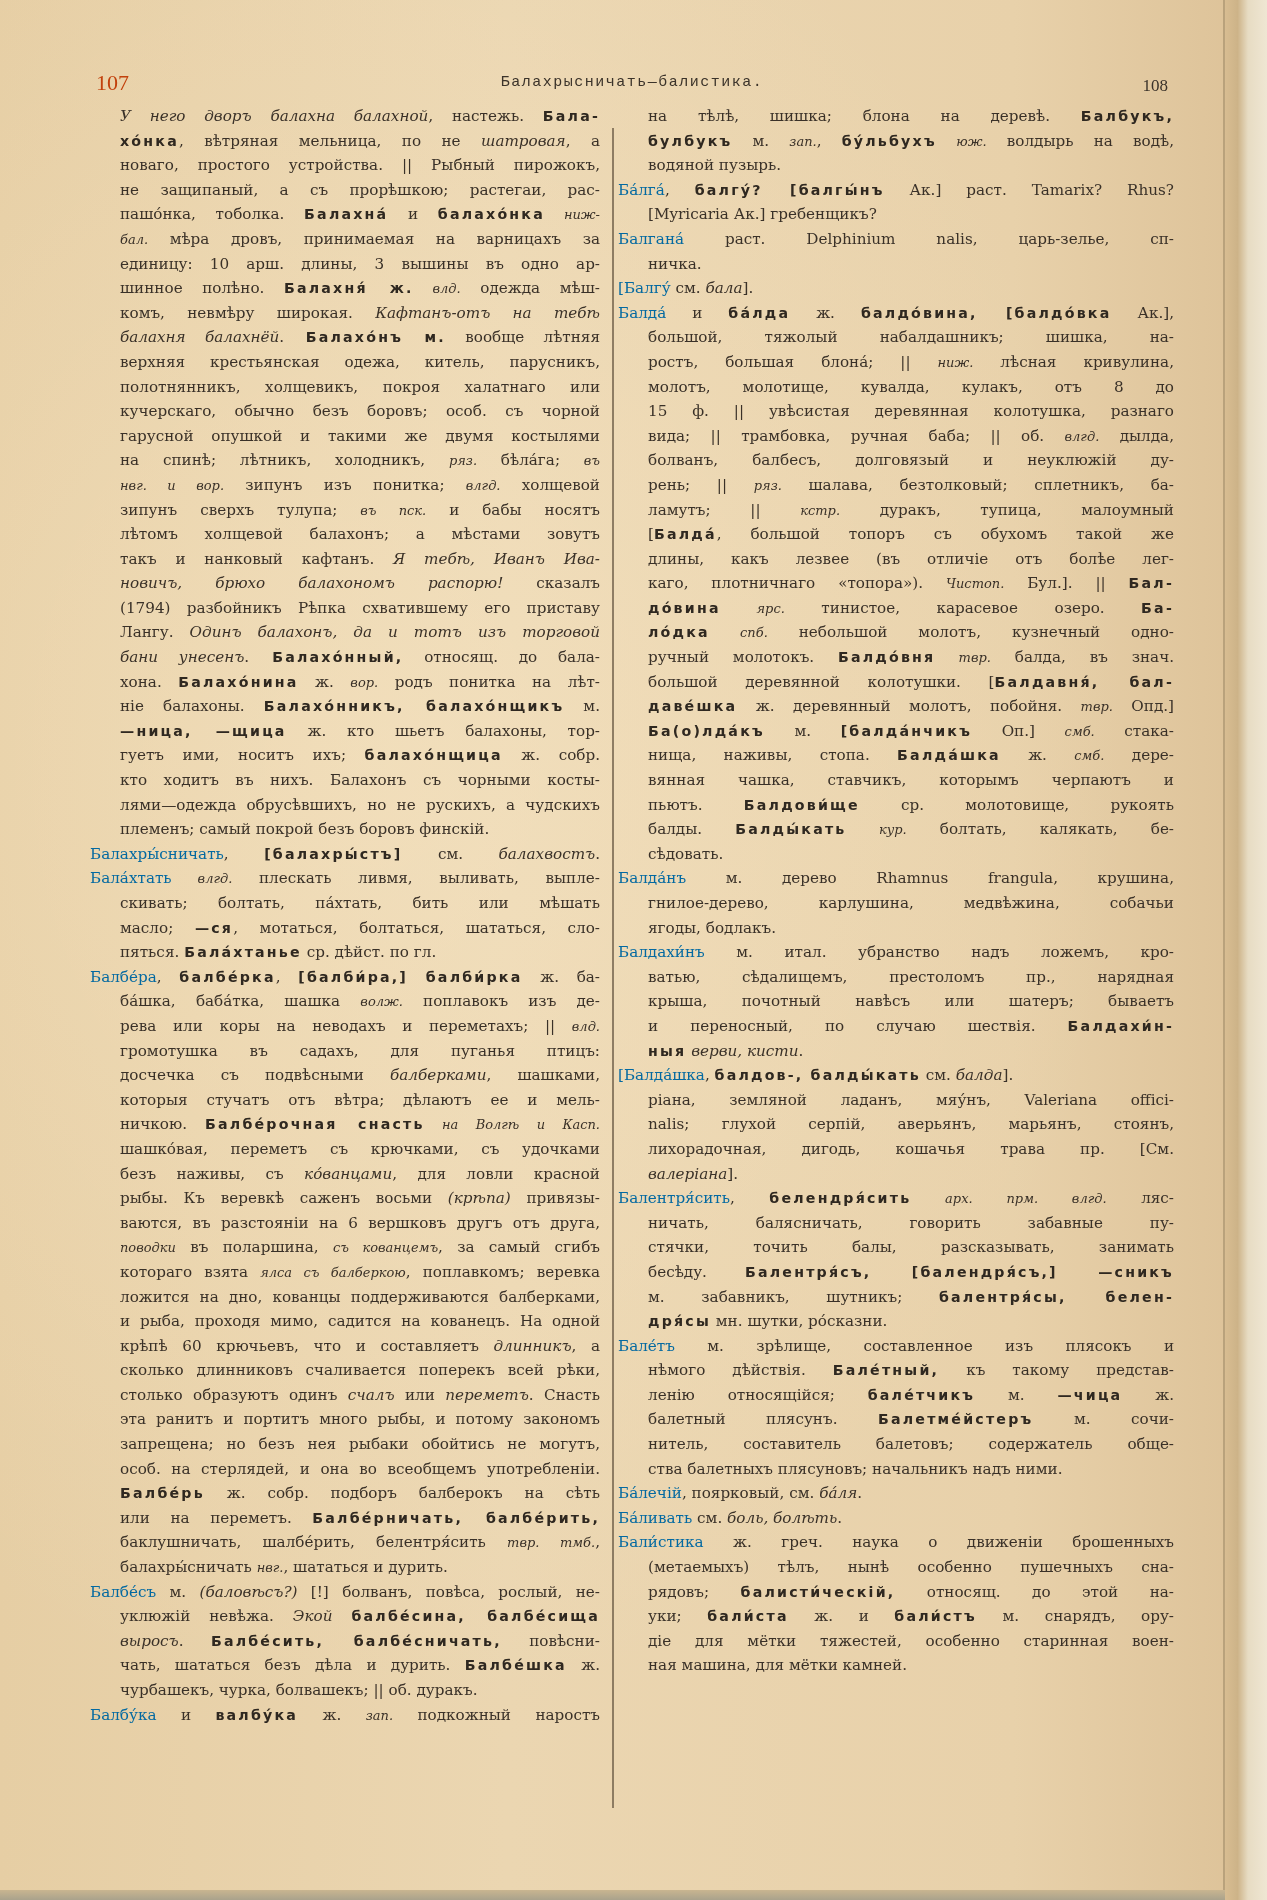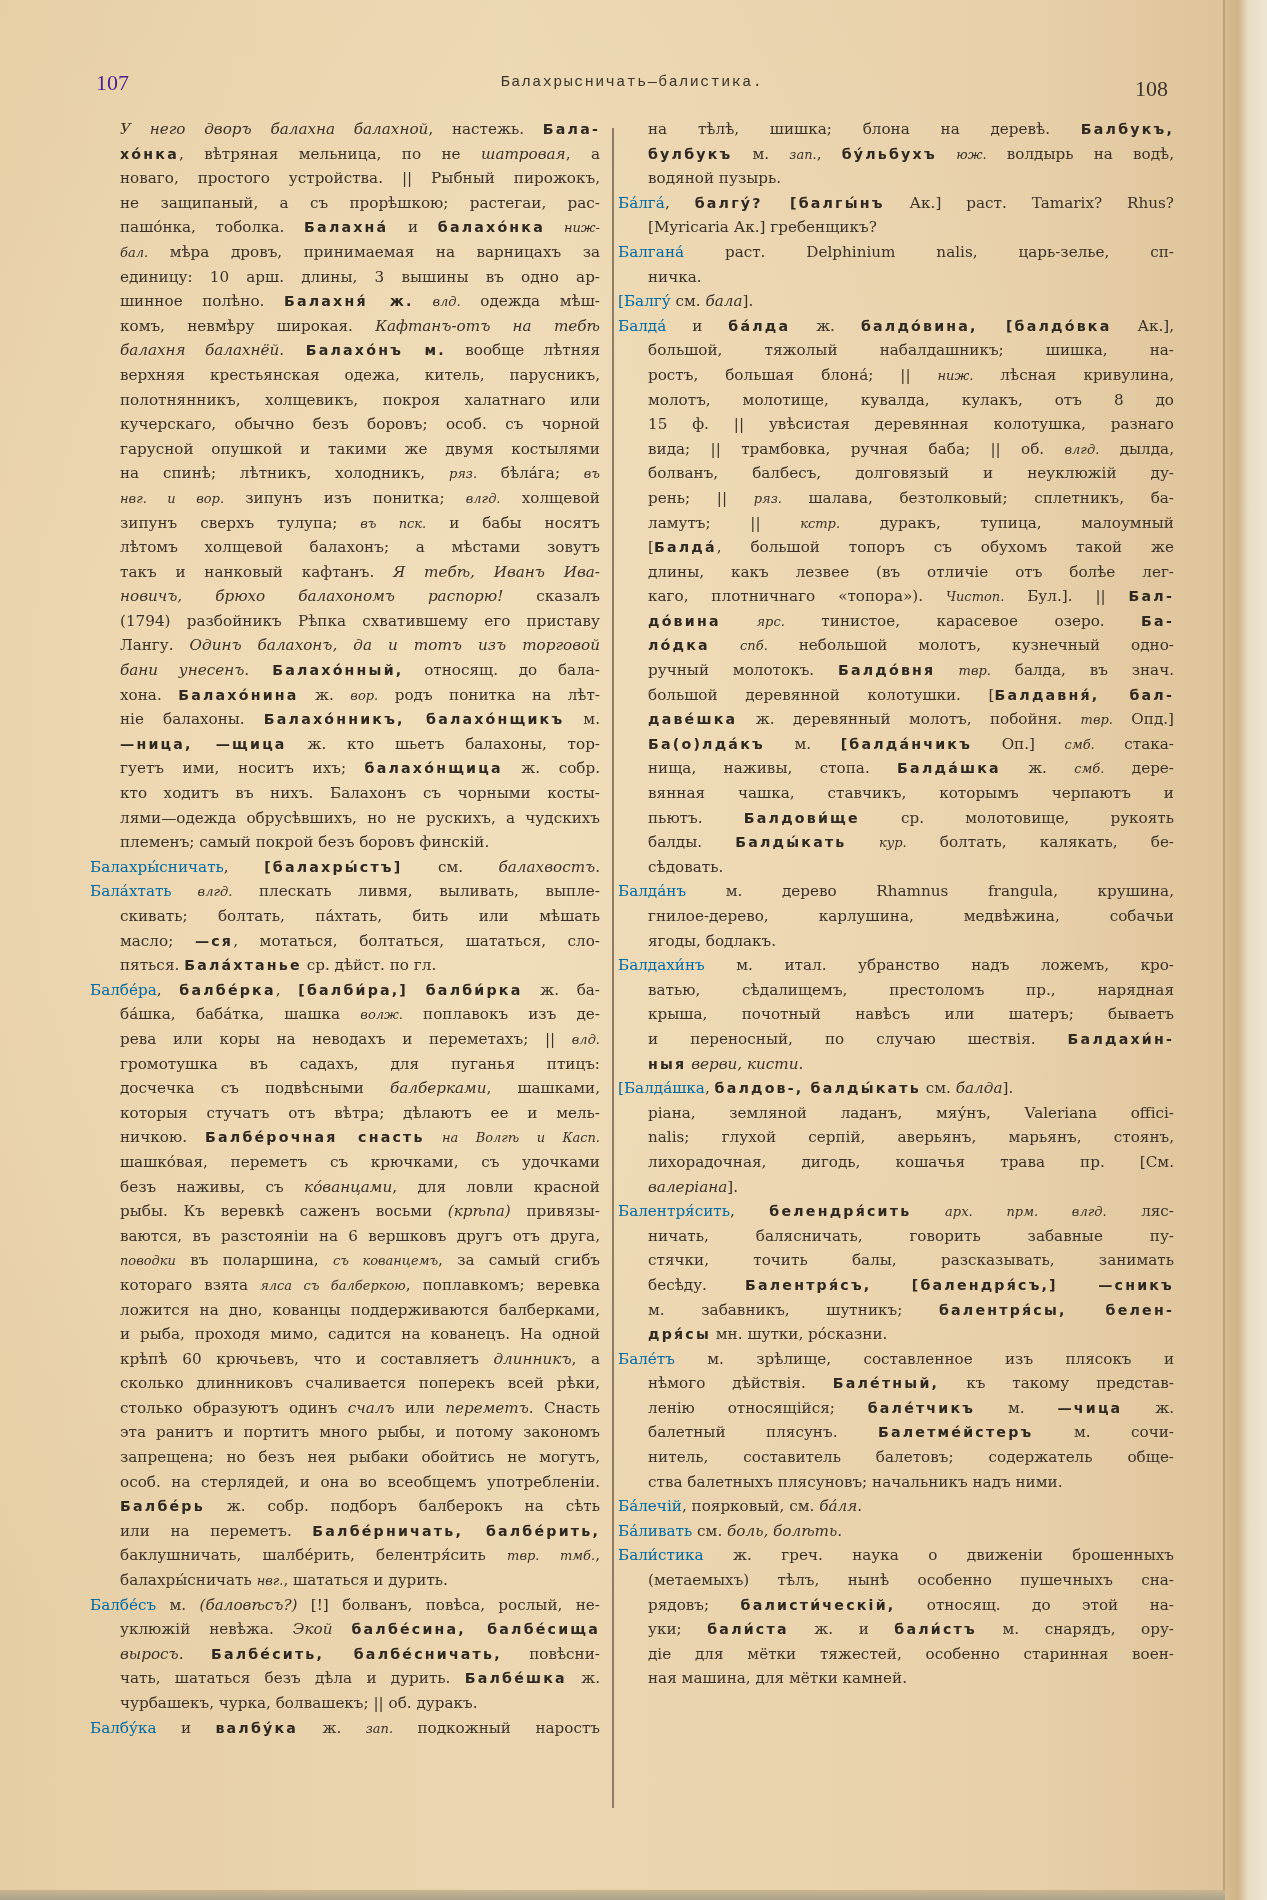--- a/index.html
+++ b/index.html
@@ -19,35 +19,35 @@
     border-left: 2px solid #b9a27c;
   }
   .page-edge-bottom {
     position: absolute; left: 0; bottom: 0; width: 1225px; height: 10px;
     background: linear-gradient(180deg, #c9b590, #a9a28c);
   }
   .header {
     position: absolute; top: 64px; left: 96px; width: 1072px; height: 40px;
   }
   .page-num-left {
-    position: absolute; left: 0; top: 6px; font-size: 22px; color: #4c1d95;
+    position: absolute; left: 0; top: 6px; font-size: 22px; color: #c2410c;
     font-family: "Liberation Serif", serif;
   }
   .page-num-right {
-    position: absolute; right: 0; top: 12px; font-size: 22px; color: #3b332a;
+    position: absolute; right: 0; top: 12px; font-size: 17px; color: #3b332a;
     font-family: "Liberation Serif", serif;
   }
   .running-title {
     position: absolute; left: 0; right: 0; top: 10px; text-align: center;
     font-size: 15px; letter-spacing: 1.5px; color: #3b332a;
     font-family: Liberation Mono, monospace;
   }
   .column {
-    position: absolute; top: 120px;
-    font-size: 15.2px; line-height: 18px;
+    position: absolute; top: 104px;
+    font-size: 15.2px; line-height: 25px;
   }
   .col-left { left: 90px; width: 510px; }
   .col-right { left: 614px; width: 556px; padding-left: 4px; }
   .col-divider {
     position: absolute; left: 612px; top: 128px; width: 1.5px; height: 1680px;
     background: #6d5d48; opacity: 0.75;
   }
   .line { white-space: nowrap; height: 24.6px; text-align: justify; text-align-last: justify; }
   .line.last { text-align-last: left; }
   .indent { padding-left: 30px; }

